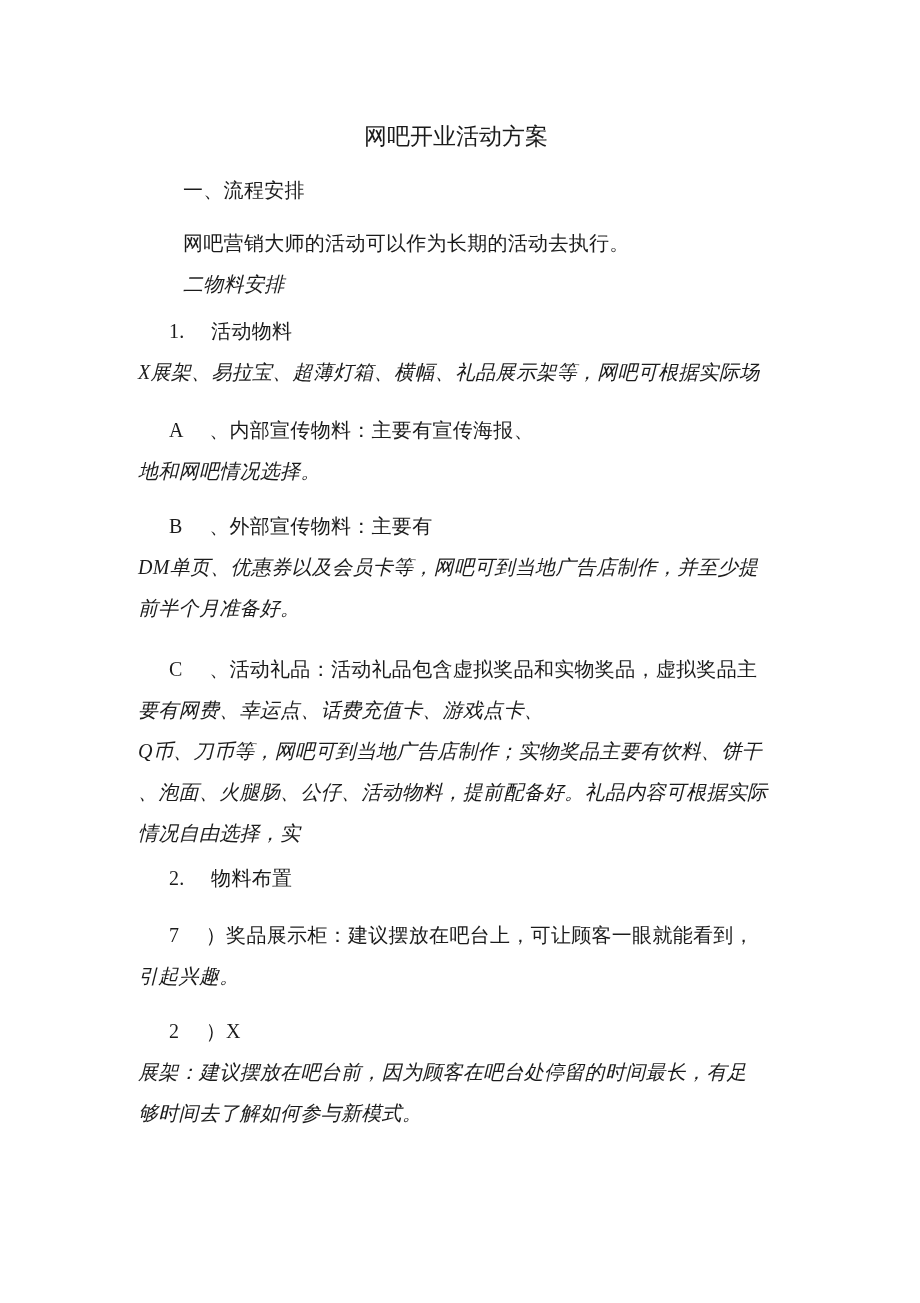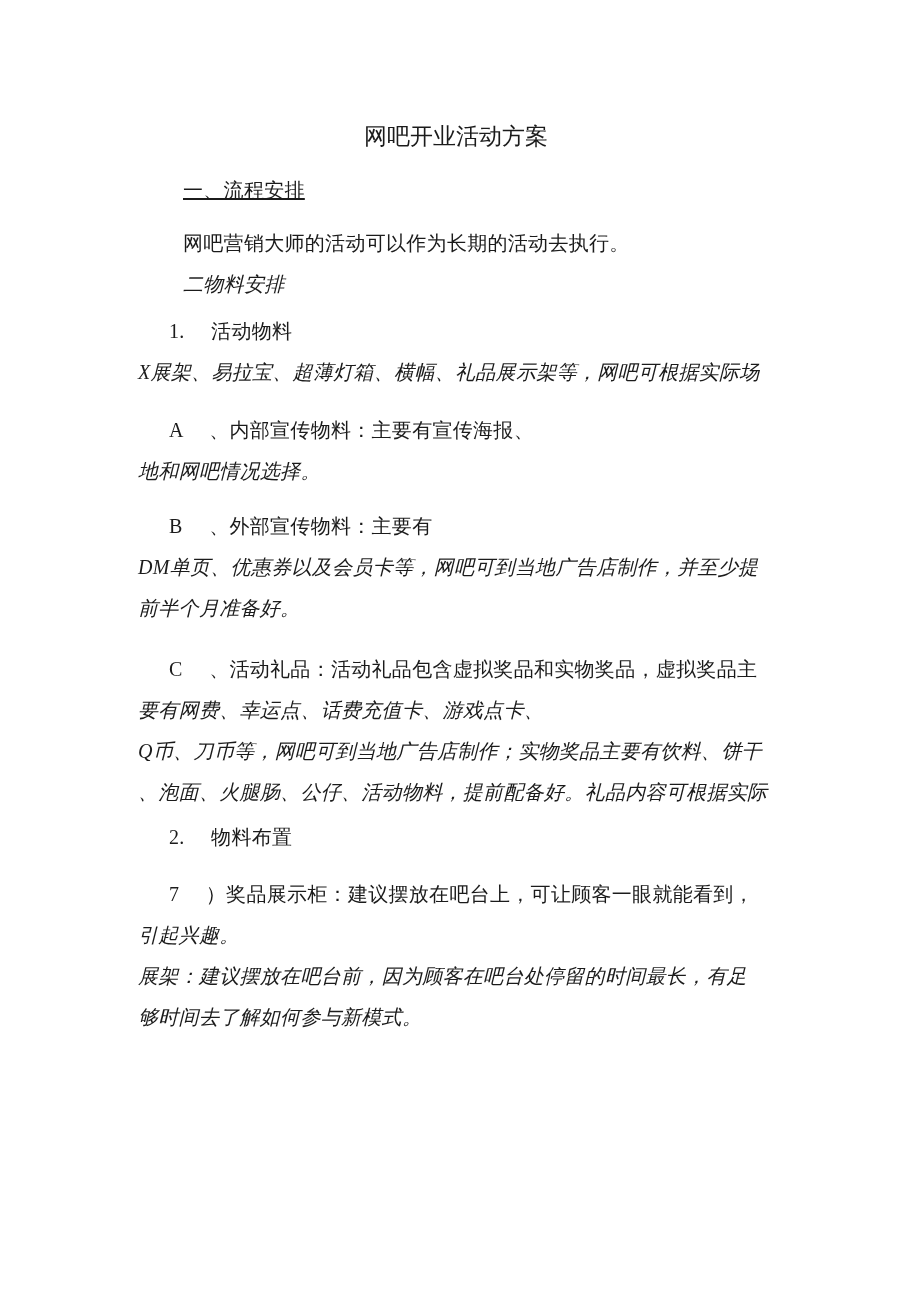--- a/index.html
+++ b/index.html
@@ -36,21 +36,21 @@
   .ind-b { padding-left: 31px; }  
   
   .g0  { margin-top: 0; font-style: italic; }
   .g4  { margin-top: 4px; }
   .g6  { margin-top: 6px; }
   .g12 { margin-top: 12px; }
   .g14 { margin-top: 14px; }
   .g15 { margin-top: 15px; }
   .g16 { margin-top: 16px; }
   .g17 { margin-top: 17px; }
-  .g18 { margin-top: 18px; text-decoration: underline; }
+  .g18 { margin-top: 18px; }
   .g20 { margin-top: 20px; }
 </style>
 </head>
 <body>
 
 <div class="page">
   <div class="title">网吧开业活动方案</div>
 
   <div class="line ind-a g18">一、流程安排</div>
   <div class="line ind-a g12">网吧营销大师的活动可以作为长期的活动去执行。</div>
@@ -59,18 +59,20 @@
   <div class="line g0">X展架、易拉宝、超薄灯箱、横幅、礼品展示架等，网吧可根据实际场</div>
   <div class="line ind-b g17">A     、内部宣传物料：主要有宣传海报、</div>
   <div class="line g0">地和网吧情况选择。</div>
   <div class="line ind-b g14">B     、外部宣传物料：主要有</div>
   <div class="line g0">DM单页、优惠券以及会员卡等，网吧可到当地广告店制作，并至少提</div>
   <div class="line g0">前半个月准备好。</div>
   <div class="line ind-b g20">C     、活动礼品：活动礼品包含虚拟奖品和实物奖品，虚拟奖品主</div>
   <div class="line g0">要有网费、幸运点、话费充值卡、游戏点卡、</div>
   <div class="line g0">Q币、刀币等，网吧可到当地广告店制作；实物奖品主要有饮料、饼干</div>
   <div class="line g0">、泡面、火腿肠、公仔、活动物料，提前配备好。礼品内容可根据实际</div>
+  <div class="line g0">情况自由选择，实</div>
   <div class="line ind-b g4">2.     物料布置</div>
   <div class="line ind-b g16">7     ）奖品展示柜：建议摆放在吧台上，可让顾客一眼就能看到，</div>
   <div class="line g0">引起兴趣。</div>
+  <div class="line ind-b g14">2     ）X</div>
   <div class="line g0">展架：建议摆放在吧台前，因为顾客在吧台处停留的时间最长，有足</div>
   <div class="line g0">够时间去了解如何参与新模式。</div>
 </div>
 
 </body></html>

